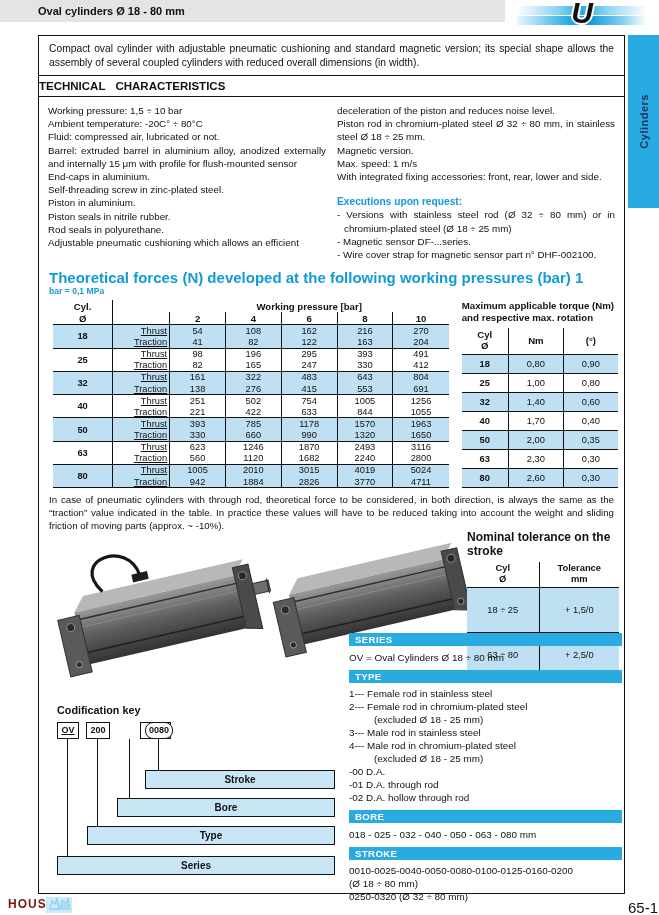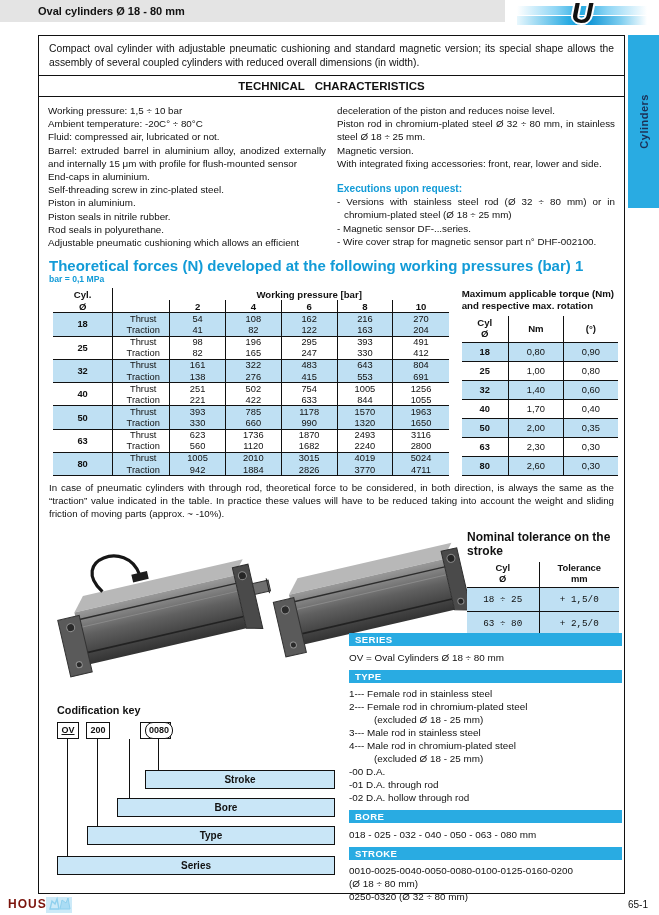--- a/index.html
+++ b/index.html
@@ -17,37 +17,37 @@
             text-shadow:-2px 0 0 #fff, 2px 0 0 #fff, 0 2px 0 #fff, 0 -2px 0 #fff; }
 
   
   .side-tab { position:absolute; left:628px; top:35px; width:31px; height:173px; background:#29abe2;
               display:flex; align-items:center; justify-content:center; }
   .side-tab span { writing-mode:vertical-rl; transform:rotate(180deg); font-size:11px; font-weight:bold; color:#1c2f55; letter-spacing:0.5px; }
 
   
   .main-box { position:absolute; left:38px; top:35px; width:587px; height:859px; border:1.6px solid #111; background:#fff; }
   .intro { padding:6px 10px 5px; font-size:10.3px; line-height:14px; border-bottom:1.6px solid #111; text-align:justify; }
-  .tech-heading { height:21px; line-height:21px; text-align:center; font-size:11.5px; font-weight:bold; word-spacing:7px; border-bottom:1.6px solid #111; }
+  .tech-heading { height:21px; line-height:21px; text-align:left; font-size:11.5px; font-weight:bold; word-spacing:7px; border-bottom:1.6px solid #111; }
 
   .columns { display:flex; gap:11px; padding:7px 9px 3px; }
   .col { width:283px; font-size:9.8px; line-height:13.2px; text-align:justify; }
   .exec-heading { margin-top:12px; color:#129bd7; font-weight:bold; font-size:10.2px; }
   .exec-item { padding-left:7px; text-indent:-7px; }
 
   
   .forces-title { margin:5px 0 0 10px; color:#129bd7; font-weight:bold; font-size:15px; }
   .forces-sub { margin:0 0 2px 10px; color:#129bd7; font-weight:bold; font-size:8.6px; }
   .tables-row { display:flex; gap:13px; padding:2px 4px 0 14px; }
   table { border-collapse:collapse; }
   .forces-table { width:400px; font-size:9.3px; }
   .forces-table th, .forces-table td { padding:0.5px 2px; text-align:center; }
   .forces-table th { font-size:9.6px; }
   .forces-table .cyl { width:60px; font-weight:bold; }
-  .forces-table .lbl { width:57px; text-align:center; padding-left:6px; }
+  .forces-table .lbl { width:57px; text-align:right; padding-left:6px;text-decoration:underline; }
   .forces-table .num { width:56px; }
   .forces-table .vline { border-left:1px solid #111; }
   .forces-table tbody tr.gfirst td { border-top:1.4px solid #111; }
   .forces-table { border-bottom:1.4px solid #111; }
   tr.shade td { background:#bfe0f3; }
 
   
   .torque-block { width:160px; }
   .torque-title { font-size:9.7px; font-weight:bold; line-height:12px; }
   .torque-table { margin-top:4px; width:156px; font-size:9.3px; border-bottom:1.4px solid #111; }
@@ -62,21 +62,21 @@
   
   .photo { position:absolute; }
   .photo-left { left:12px; top:487px; }
   .photo-right { left:232px; top:482px; }
 
   
   .tolerance-block { position:absolute; left:428px; top:494px; width:160px; }
   .tolerance-title { font-size:12px; font-weight:bold; }
   .tol-table { margin-top:4px; width:152px; font-size:9.3px; border-bottom:1.2px solid #111; }
   .tol-table th { font-size:9.4px; line-height:10.5px; padding:1px 0 3px; text-align:center; }
-  .tol-table td { text-align:center; padding:6px 0; border-top:1.2px solid #111;font-family:Liberation Mono, monospace; }
+  .tol-table td { text-align:center; padding:17px 0; border-top:1.2px solid #111; }
   .tol-table .vline { border-left:1px solid #111; }
 
   
   .right-sections { position:absolute; left:310px; top:597px; width:273px; font-size:9.9px; line-height:13px; }
   .sec-bar { height:13px; line-height:13px; background:#29abe2; color:#fff; font-weight:bold; font-size:9.6px; padding-left:6px; letter-spacing:0.4px; }
   .sec-text { margin:5px 0 6px 0; }
   .type-items { margin:4px 0 6px 0; }
   .type-item.cont { padding-left:25px; }
   .stroke-lines { margin-top:4px; }
 
@@ -93,21 +93,21 @@
   .label-box { position:absolute; height:19px; line-height:17px; border:1.2px solid #111; background:#c9e6f7;
                font-size:10px; font-weight:bold; text-align:center; }
   .lb-stroke { left:106px; width:190px; top:734px; }
   .lb-bore   { left:78px;  width:218px; top:762px; }
   .lb-type   { left:48px;  width:248px; top:790px; }
   .lb-series { left:18px;  width:278px; top:820px; }
 
   
   .footer-brand { position:absolute; left:8px; top:897px; font-size:12px; font-weight:900; letter-spacing:1px; color:#7b140c; }
   .footer-glyph { position:absolute; left:46px; top:895px; }
-  .footer-page { position:absolute; left:628px; top:899px; font-size:10px; color:#111; }
+  .footer-page { position:absolute; left:628px; top:899px; font-size:15px; color:#111; }
 </style>
 </head>
 <body>
 
 <div class="page">
 
   <div class="header-band"></div>
   <div class="header-title">Oval cylinders Ø 18 - 80 mm</div>
   <div class="logo">
     <div class="logo-bar top"></div>
@@ -134,20 +134,21 @@
         <p>Self-threading screw in zinc-plated steel.</p>
         <p>Piston in aluminium.</p>
         <p>Piston seals in nitrile rubber.</p>
         <p>Rod seals in polyurethane.</p>
         <p>Adjustable pneumatic cushioning which allows an efficient</p>
       </div>
       <div class="col">
         <p>deceleration of the piston and reduces noise level.</p>
         <p>Piston rod in chromium-plated steel Ø 32 ÷ 80 mm, in stainless steel Ø 18 ÷ 25 mm.</p>
         <p>Magnetic version.</p>
+        <p>Max. speed: 1 m/s</p>
         <p>With integrated fixing accessories: front, rear, lower and side.</p>
         <p class="exec-heading">Executions upon request:</p>
         <p class="exec-item">- Versions with stainless steel rod (Ø 32 ÷ 80 mm) or in chromium-plated steel (Ø 18 ÷ 25 mm)</p>
         <p class="exec-item">- Magnetic sensor DF-...series.</p>
         <p class="exec-item">- Wire cover strap for magnetic sensor part n° DHF-002100.</p>
       </div>
     </div>
 
     <div class="forces-title">Theoretical forces (N) developed at the following working pressures (bar) 1</div>
     <div class="forces-sub">bar = 0,1 MPa</div>
@@ -253,21 +254,21 @@
             <td class="num vline">330</td>
             <td class="num vline">660</td>
             <td class="num vline">990</td>
             <td class="num vline">1320</td>
             <td class="num vline">1650</td>
           </tr>
           <tr class="gfirst">
             <td class="cyl" rowspan="2">63</td>
             <td class="lbl vline">Thrust</td>
             <td class="num vline">623</td>
-            <td class="num vline">1736</td>
+            <td class="num vline">1246</td>
             <td class="num vline">1870</td>
             <td class="num vline">2493</td>
             <td class="num vline">3116</td>
           </tr>
           <tr>
             <td class="lbl vline">Traction</td>
             <td class="num vline">560</td>
             <td class="num vline">1120</td>
             <td class="num vline">1682</td>
             <td class="num vline">2240</td>

